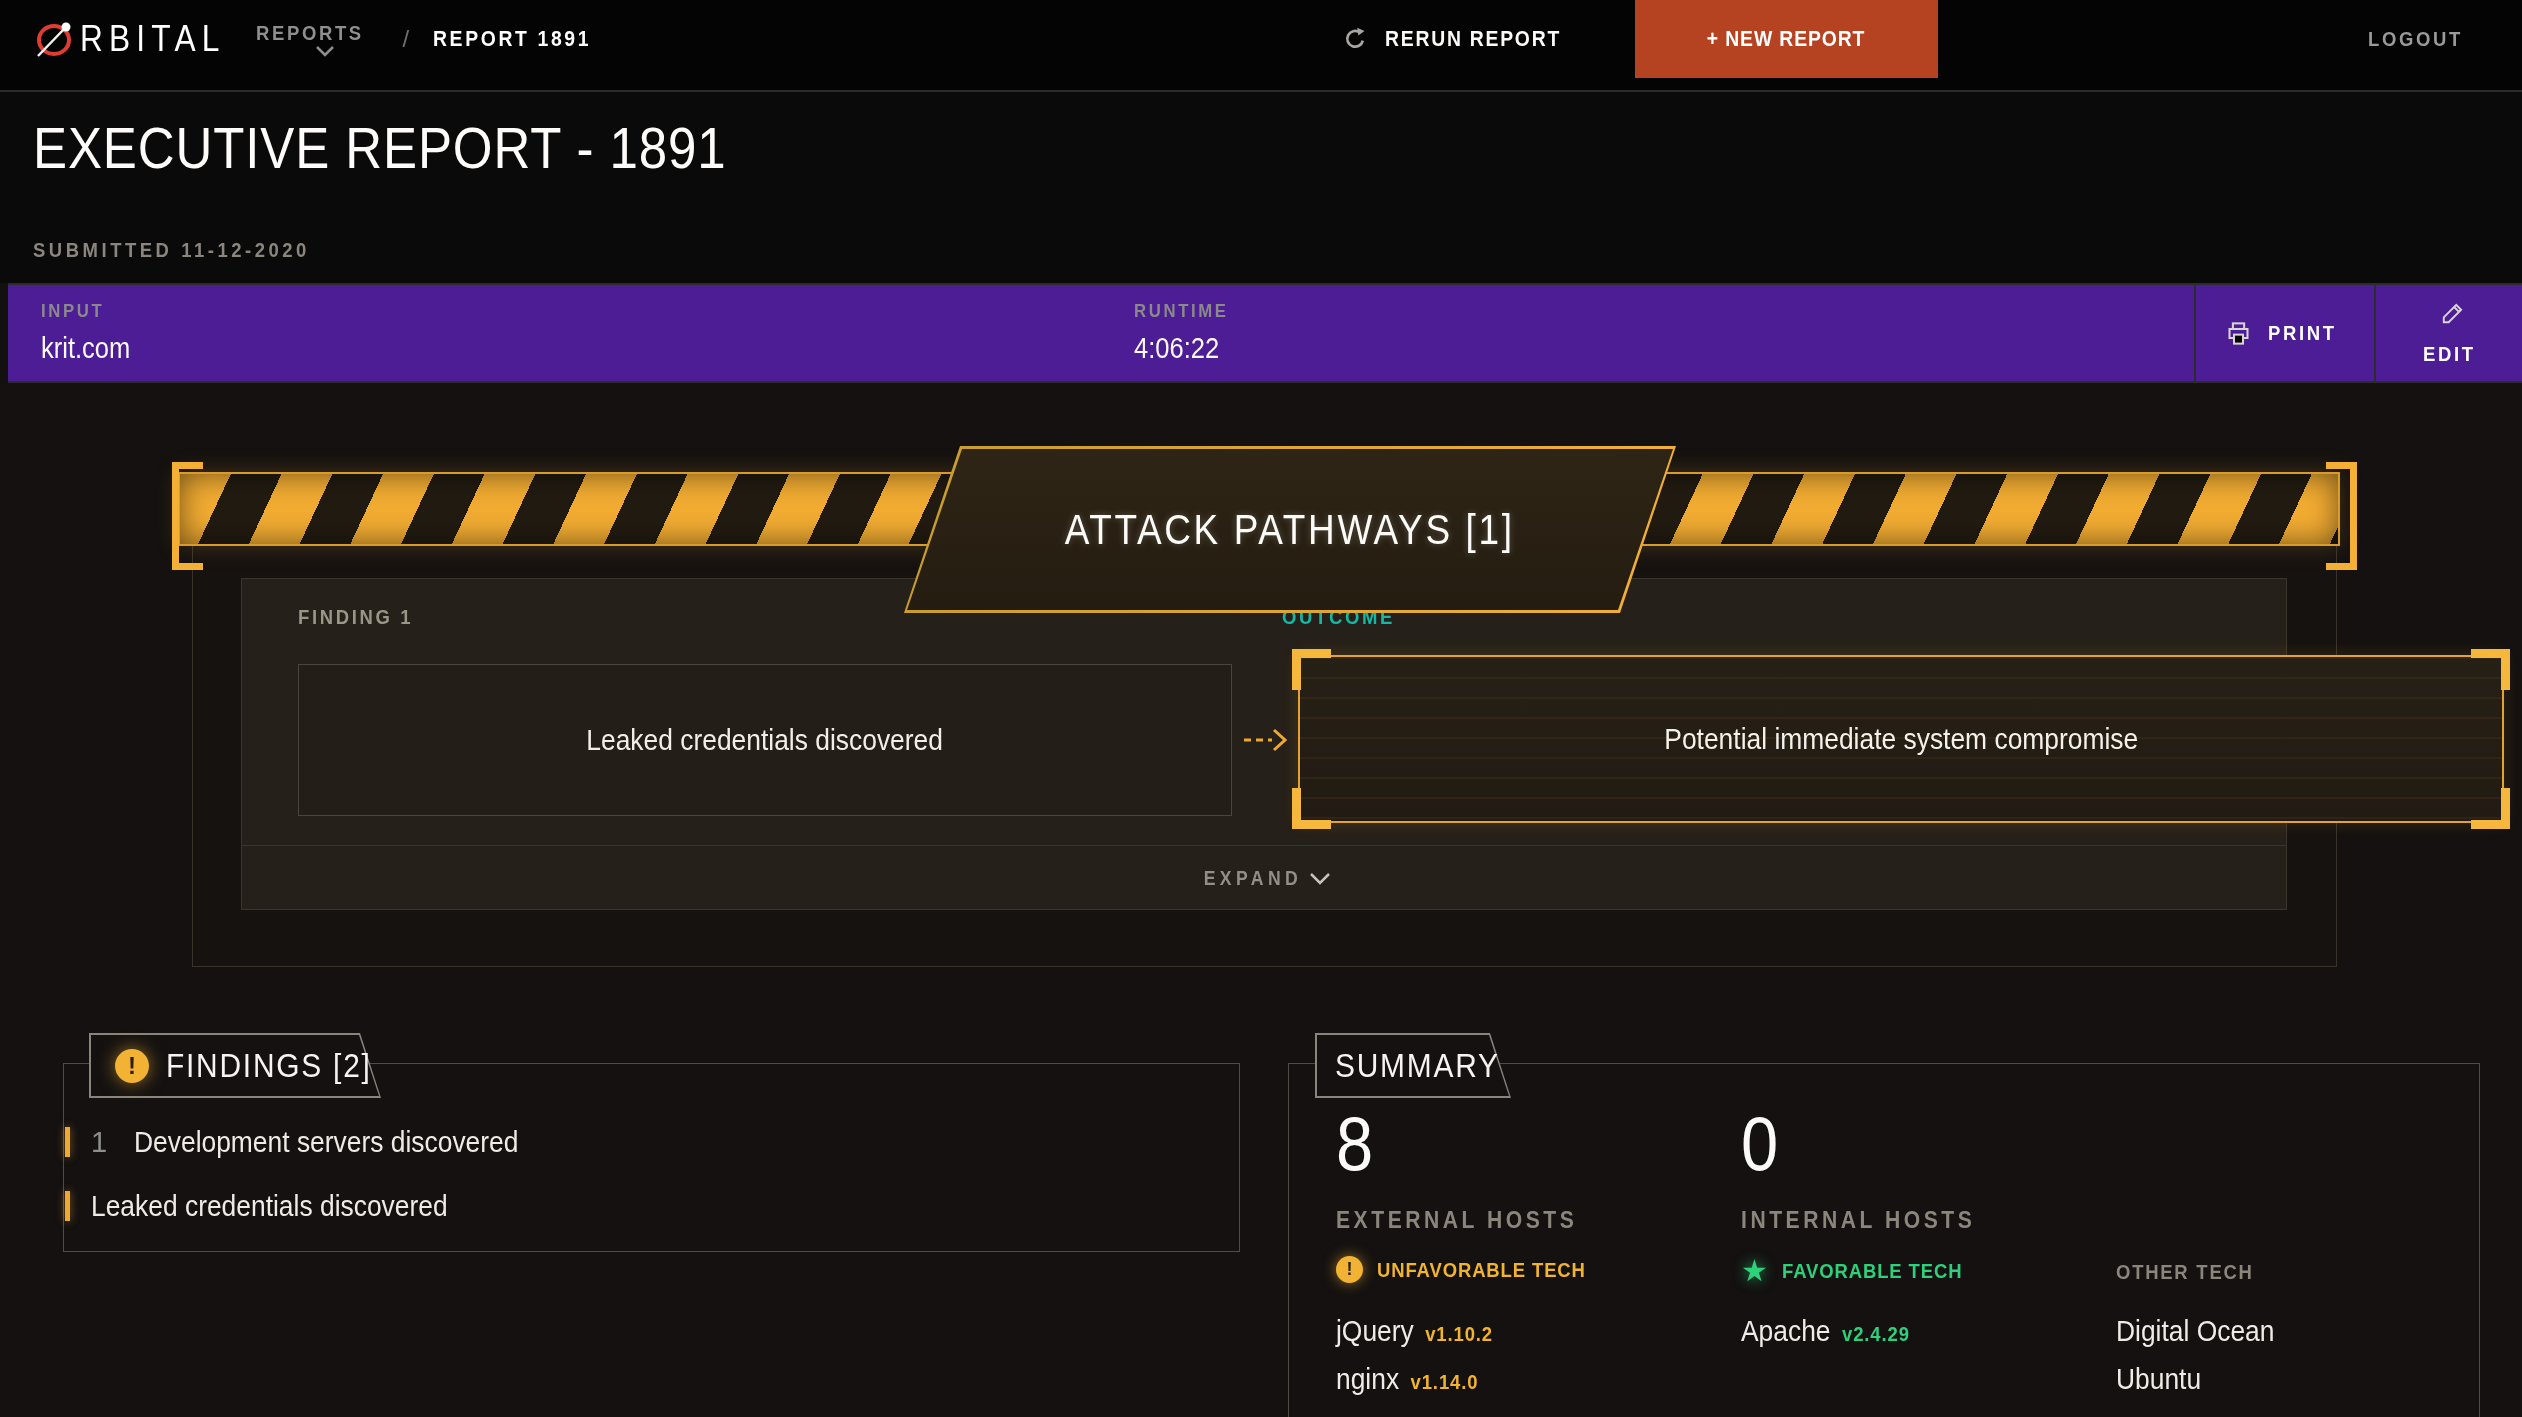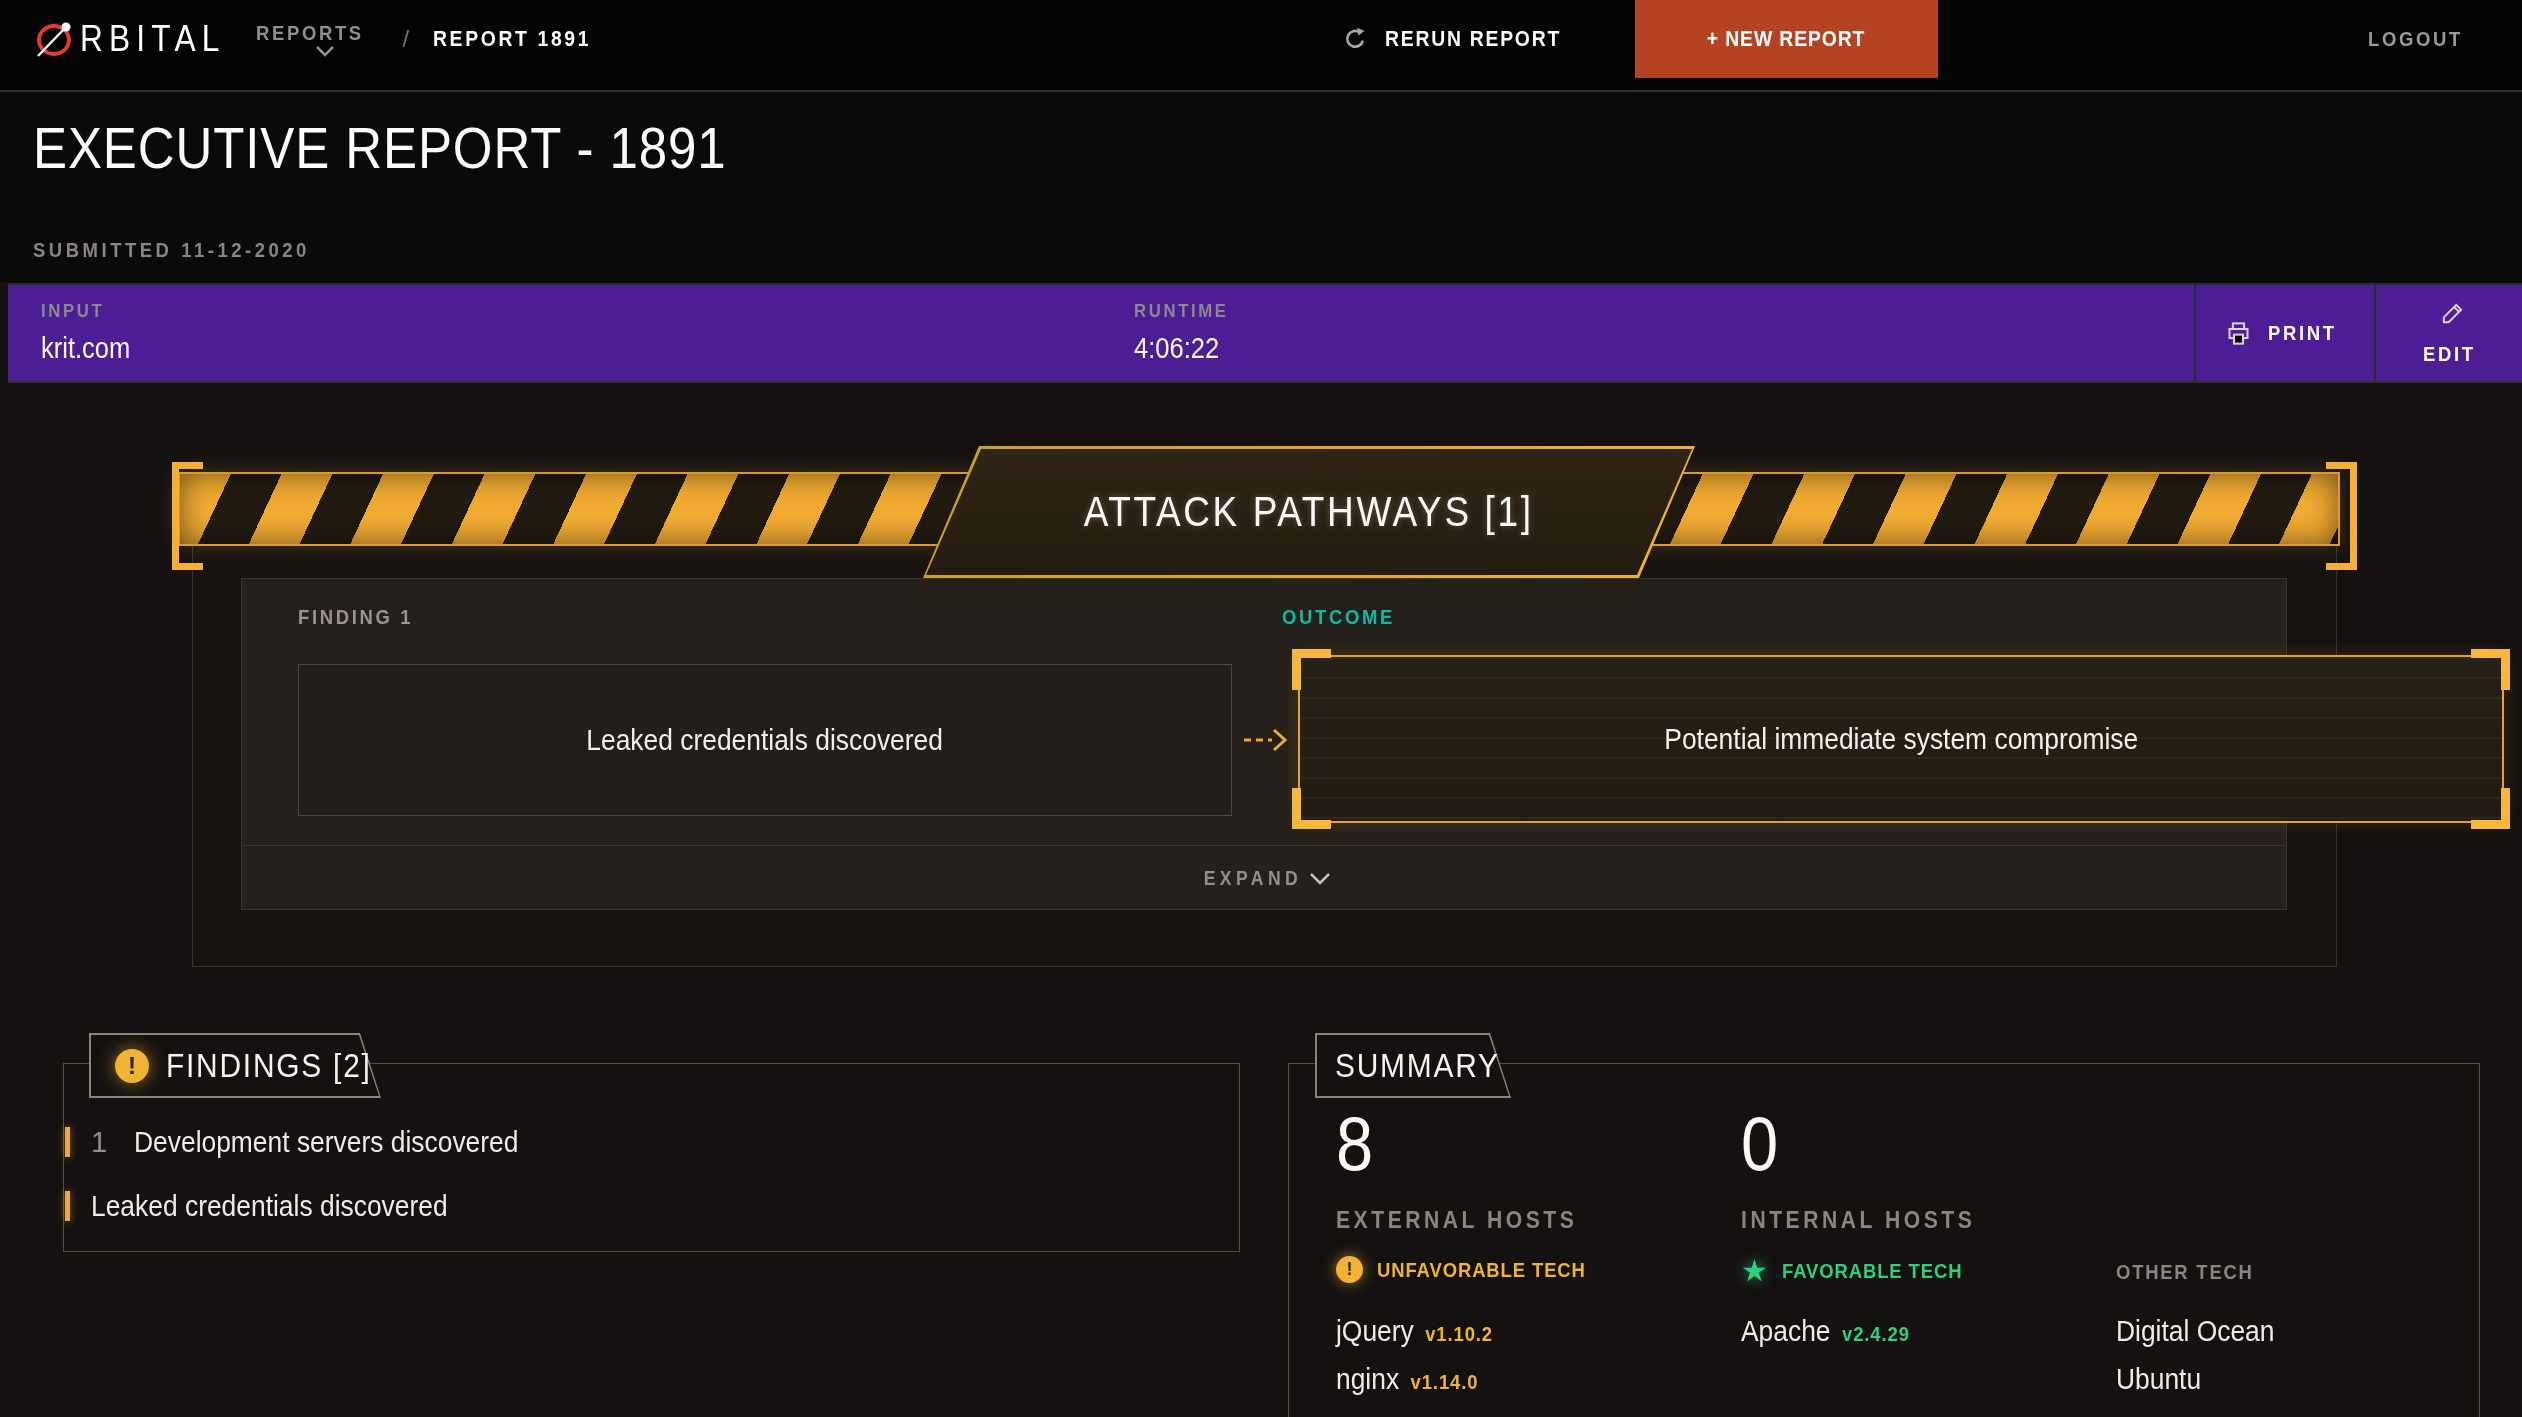--- a/index.html
+++ b/index.html
@@ -53,21 +53,21 @@
 
   
   .attack-box{position:absolute;left:192px;top:500px;width:2143px;height:465px;border:1px solid #39332a;background:#161210;}
   .banner-bar{position:absolute;left:178px;top:472px;width:2162px;height:74px;z-index:2;
     border:2px solid #d99b2b;box-sizing:border-box;
     background:repeating-linear-gradient(115deg,#f2ac32 0 46px,#221b11 46px 92px);
     box-shadow:0 0 22px rgba(240,168,45,.22), inset 0 0 30px rgba(0,0,0,.55);}
   .bracket{position:absolute;top:462px;width:24px;height:94px;z-index:3;}
   .bracket.l{left:172px;border-left:7px solid #f3b035;border-top:7px solid #f3b035;border-bottom:7px solid #f3b035;}
   .bracket.r{left:2326px;border-right:7px solid #f3b035;border-top:7px solid #f3b035;border-bottom:7px solid #f3b035;}
-  .banner-label{position:absolute;left:923px;top:446px;width:772px;height:132px;z-index:4;}
+  .banner-label{position:absolute;left:904px;top:446px;width:772px;height:167px;z-index:4;}
   .banner-label .bg{position:absolute;inset:0;background:linear-gradient(100deg,#c79d2c,#f3b035);
     clip-path:polygon(56px 0,100% 0,calc(100% - 56px) 100%,0 100%);
     filter:drop-shadow(0 0 10px rgba(240,168,45,.35));}
   .banner-label .fg{position:absolute;inset:3px;background:linear-gradient(180deg,#2e2516,#241c10);
     clip-path:polygon(55px 0,100% 0,calc(100% - 55px) 100%,0 100%);}
   .banner-label .txt{position:absolute;inset:0;display:flex;align-items:center;justify-content:center;
     font-size:42px;letter-spacing:3px;color:#fcfbf8;text-shadow:0 0 8px rgba(255,255,255,.25);}
 
   .finding-card{position:absolute;left:241px;top:578px;width:2044px;height:330px;background:#252019;border:1px solid #3b352b;box-sizing:content-box;}
   .finding-label{position:absolute;left:56px;top:26px;font-size:21px;font-weight:bold;letter-spacing:3px;color:#9b9588;}

